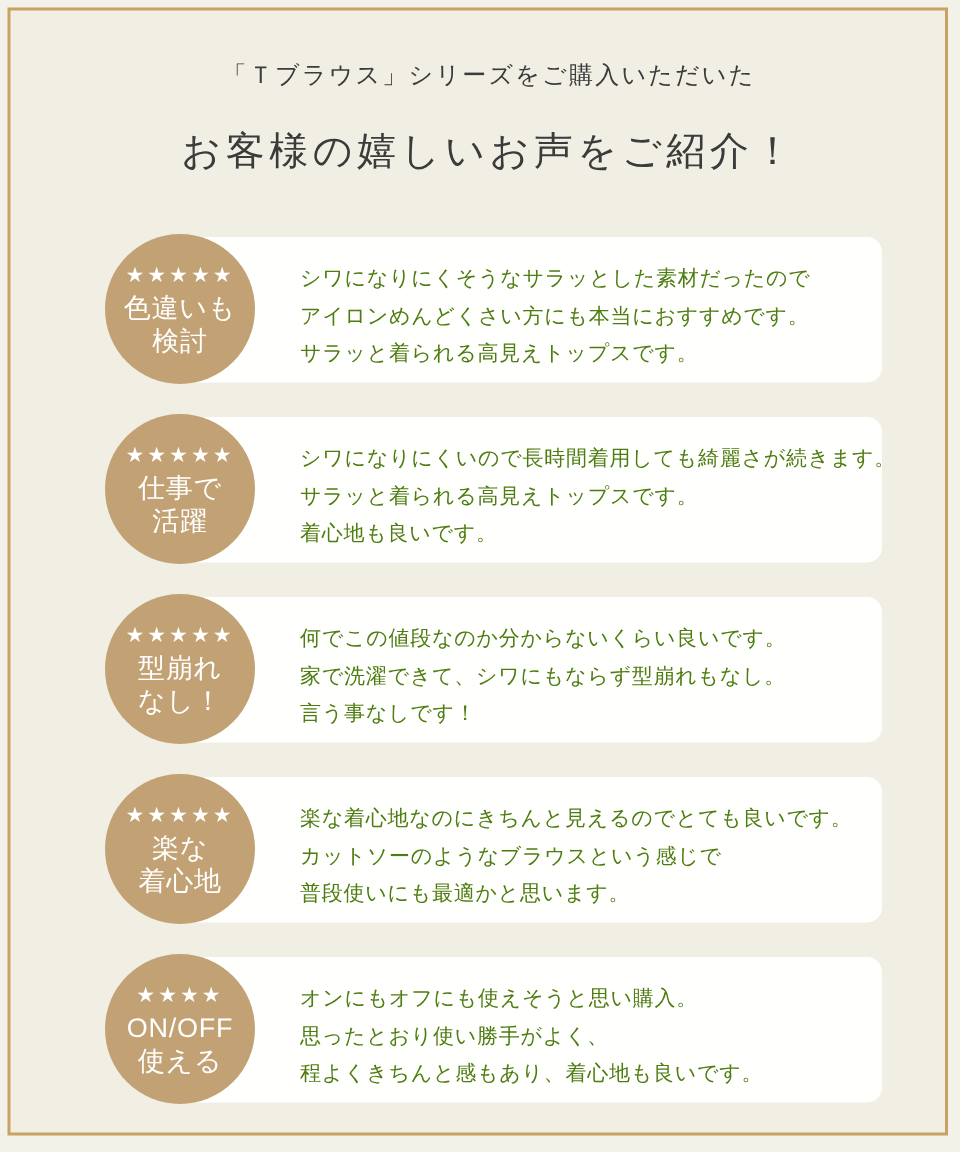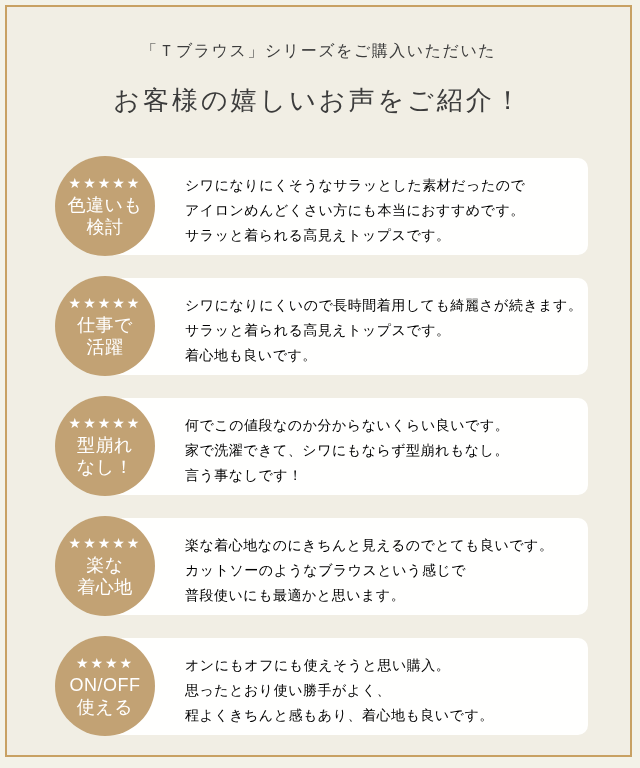--- a/index.html
+++ b/index.html
@@ -7,20 +7,21 @@
     width: 640px; height: 768px;
     background: #f3f2e8;
     font-family: "Liberation Sans", "DejaVu Sans", sans-serif;
     overflow: hidden;
   }
   .frame {
     position: absolute;
     left: 5px; top: 5px; right: 8px; bottom: 11px;
     border: 2px solid #c8a163;
     background: #f1eee4;
+    padding-left: 15px;
   }
   
   .title-block {
     text-align: center;
     padding-top: 33px;
     font-family: "Liberation Serif", "DejaVu Serif", serif;
     color: #3b3b3b;
   }
   .title-sub {
     font-size: 16px;
@@ -41,21 +42,21 @@
     height: 97px;
     margin: 0 42px 23px 86px;
     background: #fffffe;
     border-radius: 10px;
     padding: 15px 10px 0 92px;
   }
   .review-line {
     font-size: 14px;
     line-height: 25px;
     letter-spacing: 0.5px;
-    color: #000000;
+    color: #4d7c0f;
     white-space: nowrap;
   }
   .badge {
     position: absolute;
     left: -38px; top: -2px;
     width: 100px; height: 100px;
     border-radius: 50%;
     background: #c2a274;
     color: #ffffff;
     display: flex;

